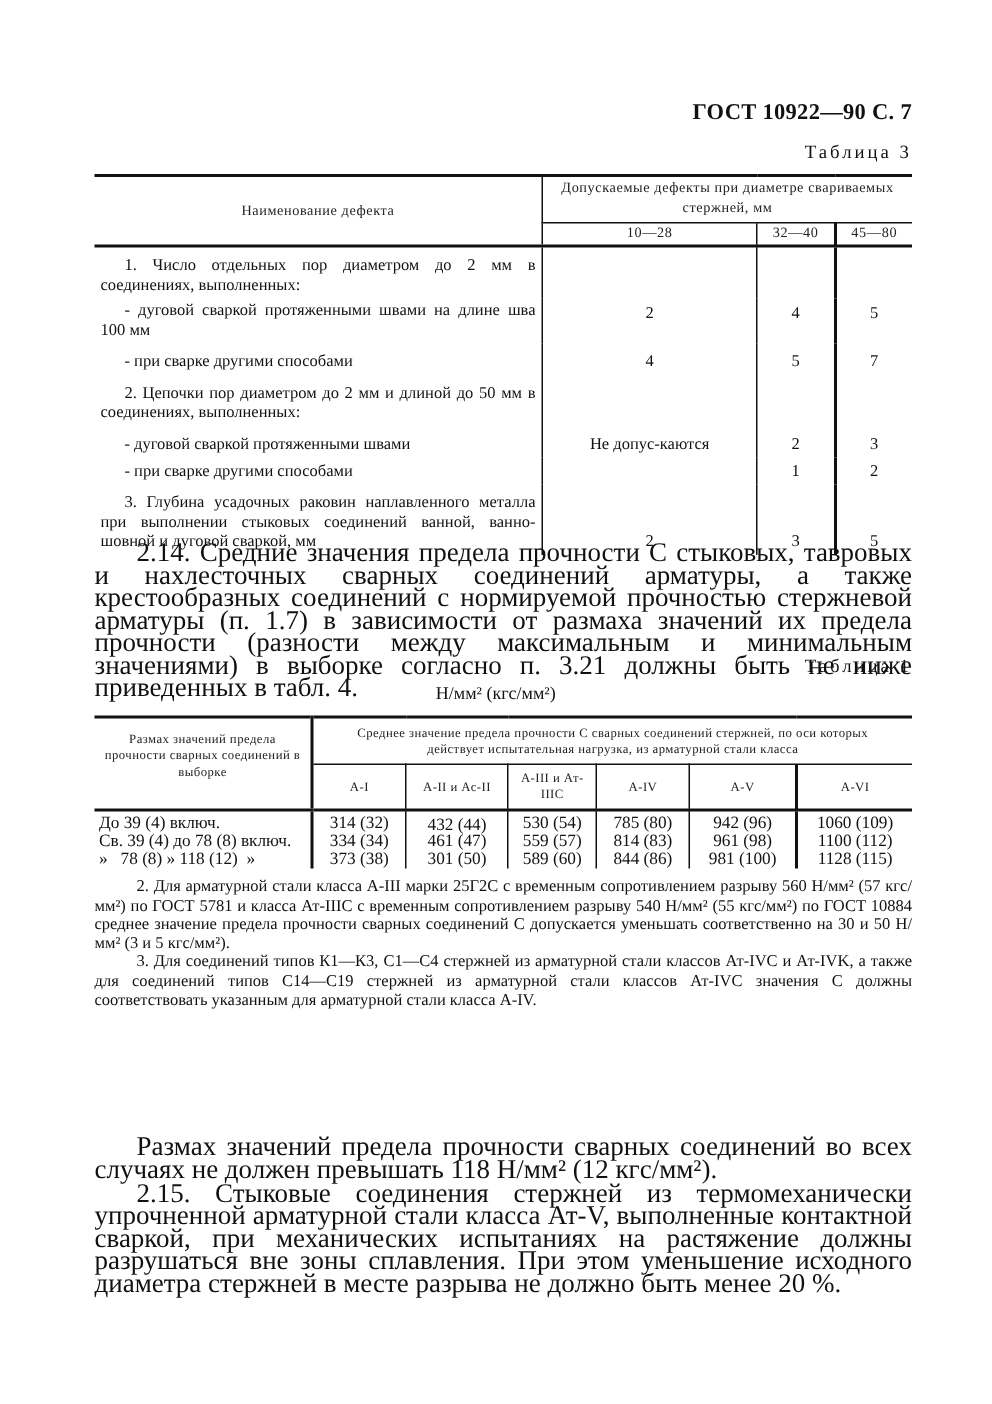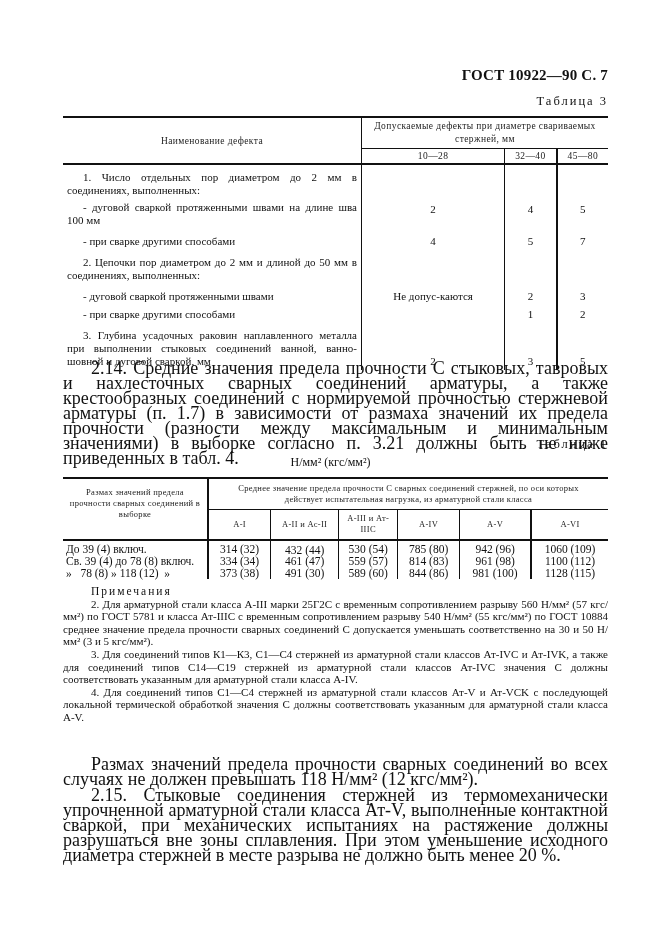--- a/index.html
+++ b/index.html
@@ -125,34 +125,32 @@
     <td class="blb num">334 (34)</td>
     <td class="bl num">461 (47)</td>
     <td class="bl num">559 (57)</td>
     <td class="bl num">814 (83)</td>
     <td class="bl num">961 (98)</td>
     <td class="blb num">1100 (112)</td>
   </tr>
   <tr>
     <td style="white-space:pre;">»   78 (8) » 118 (12)  »</td>
     <td class="blb num">373 (38)</td>
-    <td class="bl num">491 (30)</td>
+    <td class="bl num">301 (50)</td>
     <td class="bl num">589 (60)</td>
     <td class="bl num">844 (86)</td>
     <td class="bl num">981 (100)</td>
     <td class="blb num">1128 (115)</td>
   </tr>
 </tbody>
   </table>
 
 <div class="notes" style="top:585px;">
-  <span class="h">Примечания</span>
   <span class="n">2. Для арматурной стали класса А-III марки 25Г2С с временным сопротивлением разрыву 560 Н/мм² (57 кгс/мм²) по ГОСТ 5781 и класса Ат-IIIC с временным сопротивлением разрыву 540 Н/мм² (55 кгс/мм²) по ГОСТ 10884 среднее значение предела прочности сварных соединений C допускается уменьшать соответственно на 30 и 50 Н/мм² (3 и 5 кгс/мм²).</span>
   <span class="n">3. Для соединений типов К1—К3, С1—С4 стержней из арматурной стали классов Ат-IVC и Ат-IVK, а также для соединений типов С14—С19 стержней из арматурной стали классов Ат-IVC значения C должны соответствовать указанным для арматурной стали класса А-IV.</span>
-  <span class="n">4. Для соединений типов С1—С4 стержней из арматурной стали классов Ат-V и Ат-VCK с последующей локальной термической обработкой значения C должны соответствовать указанным для арматурной стали класса А-V.</span>
 </div>
 
 <div class="p" style="top:757px;">
   <span class="first">Размах значений предела прочности сварных соединений во всех случаях не должен превышать 118 Н/мм² (12 кгс/мм²).</span>
 </div>
 
 <div class="p" style="top:788px;">
   <span class="first">2.15. Стыковые соединения стержней из термомеханически упрочненной арматурной стали класса Ат-V, выполненные контактной сваркой, при механических испытаниях на растяжение должны разрушаться вне зоны сплавления. При этом уменьшение исходного диаметра стержней в месте разрыва не должно быть менее 20 %.</span>
 </div>
 

